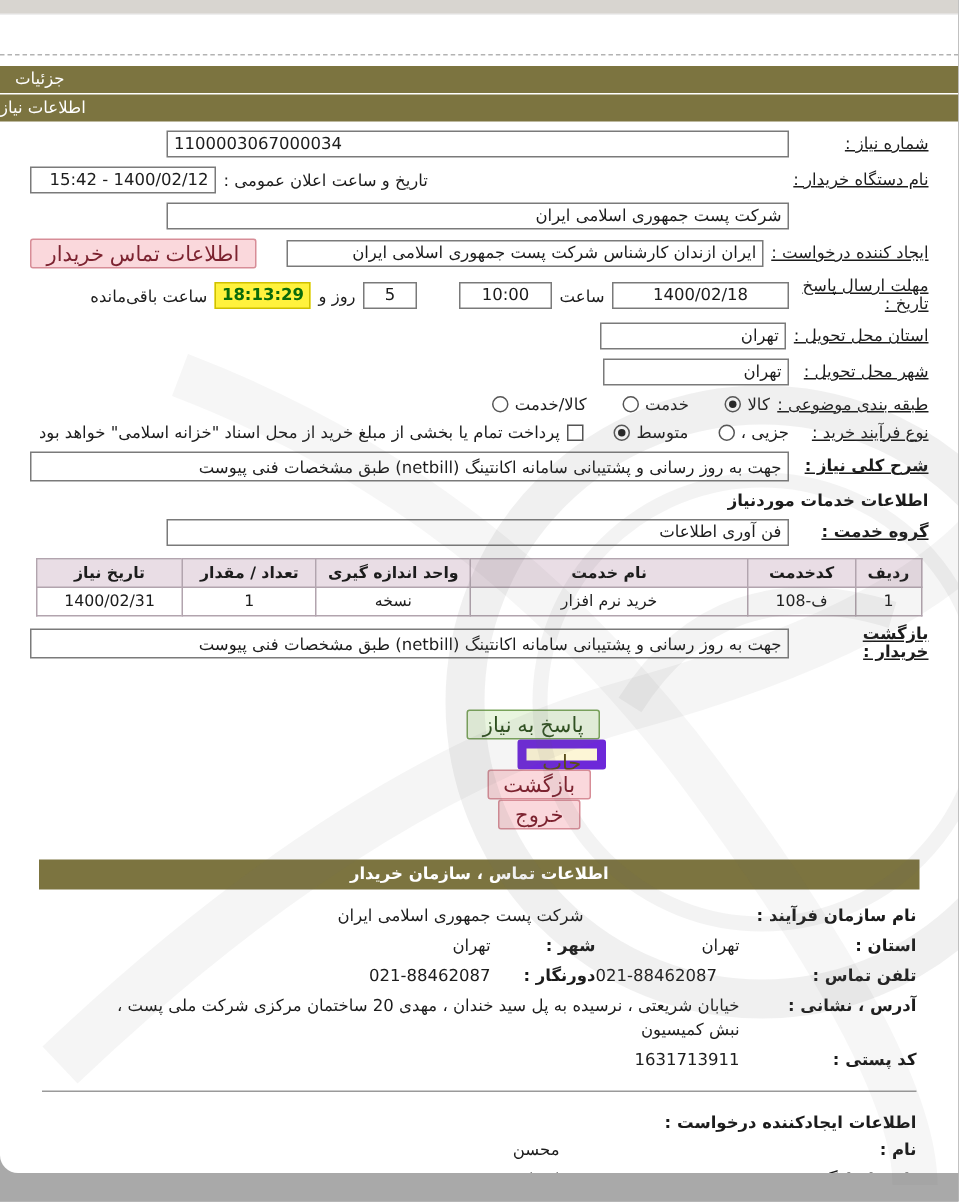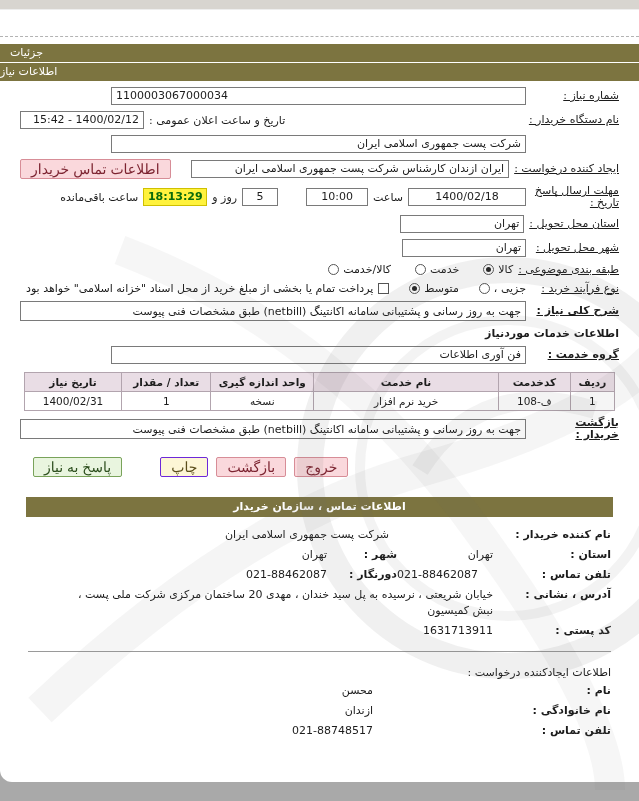--- a/index.html
+++ b/index.html
@@ -25,31 +25,31 @@
   .countdown{background:#fff23d;border:1px solid #cfc000;color:#0a6b0a;font-weight:bold;width:62px;text-align:center;height:16px;line-height:16px;}
   .radio{display:inline-block;width:11px;height:11px;border:1px solid #555;border-radius:50%;background:#fff;box-sizing:border-box;vertical-align:middle;}
   .radio.checked::after{content:"";display:block;width:5px;height:5px;margin:2px;background:#222;border-radius:50%;}
   .checkbox{display:inline-block;width:11px;height:11px;border:1px solid #555;background:#fff;box-sizing:border-box;vertical-align:middle;}
   .opt{display:flex;align-items:center;gap:4px;}
   .bold{font-weight:bold;}
   table.svc{border-collapse:collapse;margin:8px 24px 0;width:591px;}
   table.svc th,table.svc td{border:1px solid #b2a4ae;font-size:10.5px;padding:3px 3px;text-align:center;}
   table.svc th{background:#e9dde5;font-weight:bold;}
   .col-row{width:38px;} .col-code{width:66px;} .col-name{width:188px;} .col-unit{width:100px;margin-top:29px;} .col-qty{width:86px;} .col-date{width:92px;}
-  .btnrow{direction:ltr;display:flex;align-items:center;margin:16px 0 0 0;padding-left:33px;}
+  .btnrow{direction:ltr;display:flex;align-items:center;margin:32px 0 0 0;padding-left:72px;flex-direction:column;}
   .btn{height:20px;line-height:18px;padding:0 10px;font-size:14px;border-radius:2px;box-sizing:border-box;cursor:pointer;white-space:nowrap;}
   .btn-green{background:#e9f5df;border:1px solid #79a35a;color:#2d4f1e;}
-  .btn-cream{background:#fdf6d6;border:1px solid #6d28d9;color:#5a4d1a;}
+  .btn-cream{background:#fdf6d6;border:6px solid #6d28d9;color:#5a4d1a;}
   .btn-pink{background:#fad8dc;border:1px solid #d78d97;color:#7c2330;}
   .sectionbar{margin:20px 26px 10px;height:20px;line-height:20px;background:#7c7440;color:#fff;text-align:center;font-weight:bold;font-size:11px;}
   .crow{display:flex;align-items:flex-start;margin:4px 28px 0;line-height:16px;}
   .clab{font-weight:bold;white-space:nowrap;}
   .ltr{direction:ltr;unicode-bidi:isolate;}
   .divider{border:none;border-top:1px solid #9a9a9a;margin:12px 28px 0;}
-  .creator-head{margin:14px 28px 0;font-weight:normal;text-align:right;}
+  .creator-head{margin:14px 28px 0;font-weight:bold;text-align:right;}
   .wm{position:absolute;top:0;left:0;pointer-events:none;z-index:9;}
   .bottomgap{position:absolute;left:0;bottom:0;width:639px;height:19px;background:#a9a9a9;}
 </style>
 </head>
 <body>
 
 <div class="page">
   <div class="sheet">
 
     <div class="topstrip"></div>
@@ -191,21 +191,21 @@
       <div class="btnrow">
         <button class="btn btn-green">پاسخ به نیاز</button>
         <button class="btn btn-cream" style="margin-left:38px">چاپ</button>
         <button class="btn btn-pink" style="margin-left:8px">بازگشت</button>
         <button class="btn btn-pink" style="margin-left:8px">خروج</button>
       </div>
 
       <div class="sectionbar">اطلاعات تماس ، سازمان خریدار</div>
 
       <div class="crow">
-        <span class="clab" style="width:118px">نام کننده خریدار :</span>
+        <span class="clab" style="width:118px">نام سازمان فرآیند :</span>
         <span style="margin-right:104px">شرکت پست جمهوری اسلامی ایران</span>
       </div>
 
       <div class="crow">
         <span class="clab" style="width:118px">استان :</span>
         <span style="width:96px">تهران</span>
         <span class="clab" style="width:70px">شهر :</span>
         <span>تهران</span>
       </div>
 

